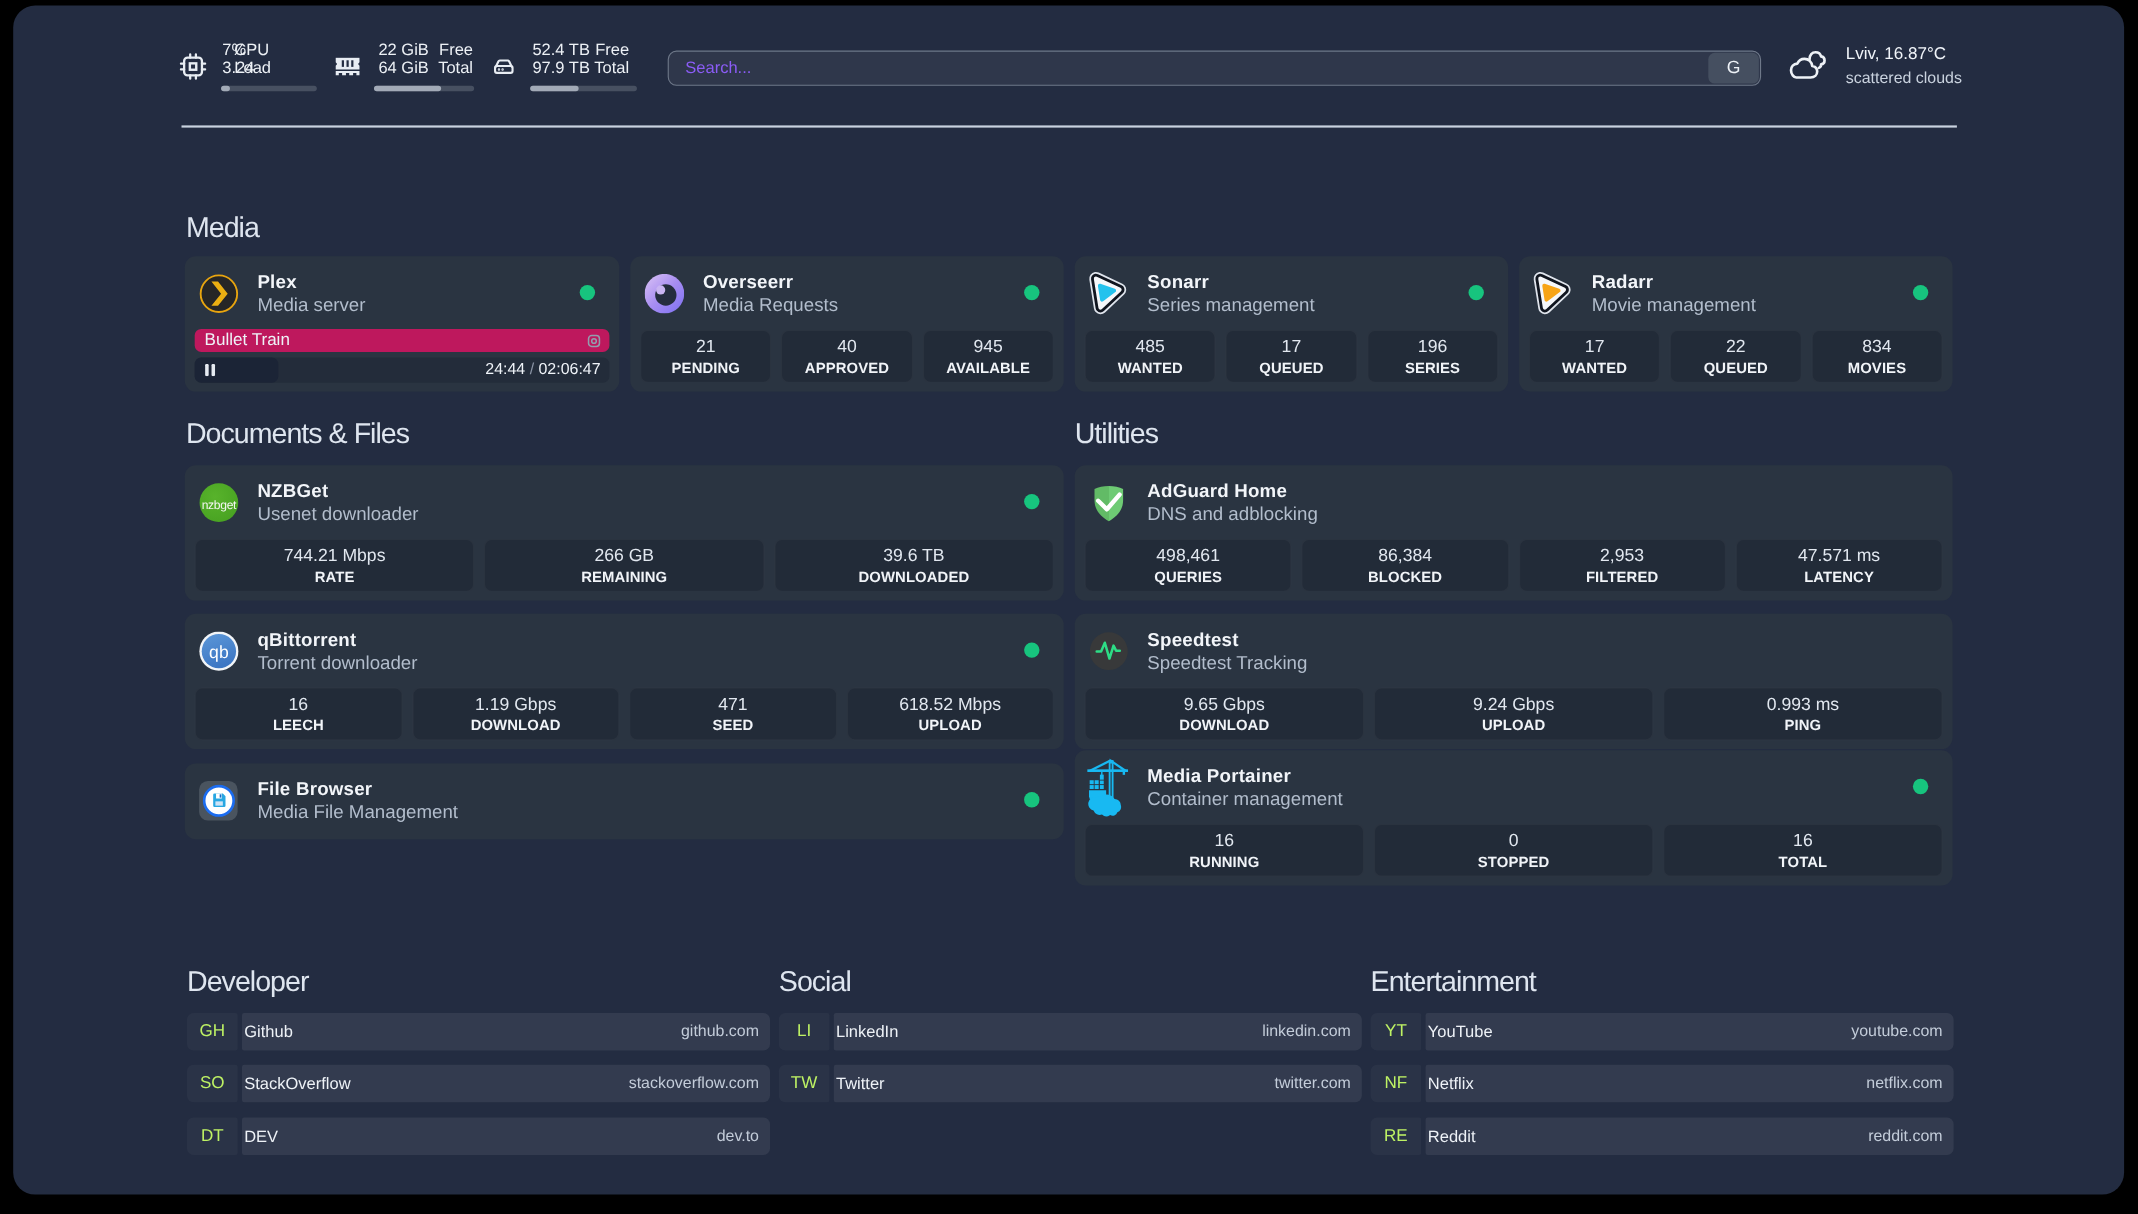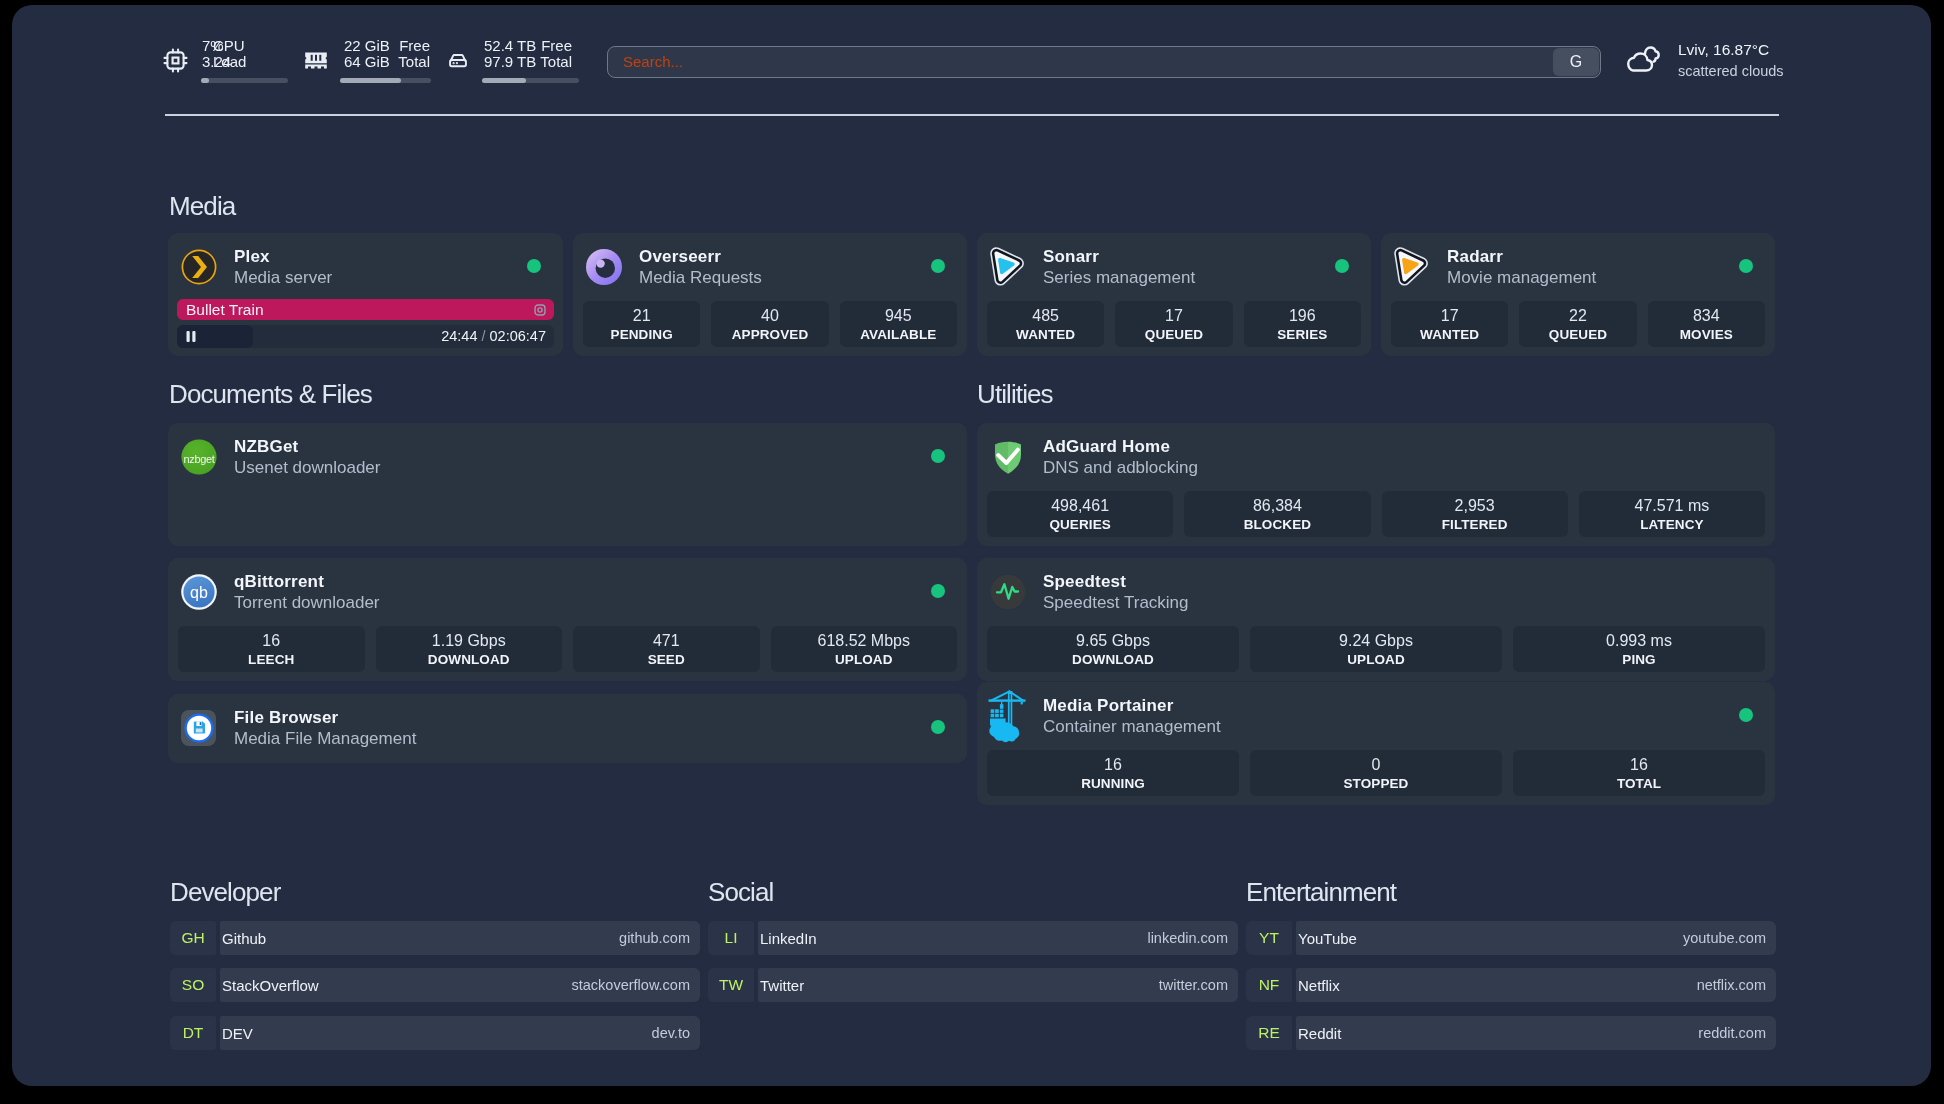--- a/index.html
+++ b/index.html
@@ -64,21 +64,21 @@
 </svg>
 <div class="rcol" style="left:484px; top:37.5px;">52.4 TB
 97.9 TB</div>
 <div class="rcol" style="left:500px; top:37.5px; width:72px; text-align:right;">Free
 Total</div>
 <div class="rbar" style="left:482px; top:78px; width:97px;">
     <div class="rfill" style="width:44px;"></div>
   </div>
 
 <div class="abs" style="left:607px; top:46px; width:994px; height:32px; background:rgba(255,255,255,0.055); border:1px solid #6e7889; border-radius:8px;"></div>
-<div class="abs" style="left:623px; top:53px; font-size:15px; color:#c2410c;">Search...</div>
+<div class="abs" style="left:623px; top:53px; font-size:15px; color:#8b5cf6;">Search...</div>
 <div class="abs" style="left:1553px; top:48px; width:46px; height:28px; background:#454f60; border-radius:6px; display:flex; align-items:center; justify-content:center; font-size:16px; color:#eef2f7;">G</div>
 
 <svg class="abs" style="left:1624px; top:41px;" width="37" height="33" viewBox="0 0 37 33" fill="none" stroke="#eef2f7" stroke-width="2.4" stroke-linecap="round" stroke-linejoin="round">
   <path d="M21 13 c0 -4 2.4 -6.5 5.5 -6.5 c2.7 0 4.5 1.6 5 3.8 c2 0.3 3.2 1.8 3.2 3.6 c0 1.9 -1.3 3.3 -3.2 3.6 c0.1 1.4 -0.7 2.7 -2 3.2"></path>
   <path d="M9 29.5 h13 c3.5 0 6 -2.4 6 -5.4 c0 -2.7 -2 -4.7 -4.5 -5.1 c-0.4 -3.8 -3.4 -6.5 -7 -6.5 c-3 0 -5.5 1.7 -6.5 4.3 c-3.5 0.3 -5.8 2.8 -5.8 6 c0 3.7 2.6 6.7 4.8 6.7 z" fill="#232c41"></path>
 </svg>
 <div class="abs" style="left:1678px; top:41px; font-size:15.5px; color:#f0f4f9;">Lviv, 16.87°C</div>
 <div class="abs" style="left:1678px; top:63px; font-size:14.5px; color:#c9d2de;">scattered clouds</div>
 
 <div class="abs" style="left:165px; top:114px; width:1614px; height:2px; background:#c9d2df;"></div>
@@ -210,20 +210,34 @@
       <stop offset="0" stop-color="#58b32b"></stop>
           <stop offset="1" stop-color="#459f20"></stop>
     </radialGradient>
       </defs>
     <circle cx="18" cy="18" r="17.6" fill="url(#nzg)"></circle>
     <text x="18" y="24" text-anchor="middle" font-family="Liberation Sans, sans-serif" font-size="11" letter-spacing="-0.3" fill="#f4f6f3">nzbget</text>
   </svg>
   <div class="title">NZBGet</div>
   <div class="sub">Usenet downloader</div>
   <div class="dot"></div>
+  <div class="stats">
+    <div class="stat">
+        <div class="n">744.21 Mbps</div>
+        <div class="l">RATE</div>
+      </div>
+    <div class="stat">
+        <div class="n">266 GB</div>
+        <div class="l">REMAINING</div>
+      </div>
+    <div class="stat">
+        <div class="n">39.6 TB</div>
+        <div class="l">DOWNLOADED</div>
+      </div>
+  </div>
 </div>
 
 <div class="card" style="left:977px; top:423px; width:798px; height:123px;">
   <svg class="icon36" viewBox="0 0 36 36">
     <defs>
         <linearGradient id="agg" x1="0" y1="0" x2="1" y2="0">
       <stop offset="0" stop-color="#62bb66"></stop>
           <stop offset="0.5" stop-color="#62bb66"></stop>
           <stop offset="0.5" stop-color="#6ecb74"></stop>
           <stop offset="1" stop-color="#6ecb74"></stop>

